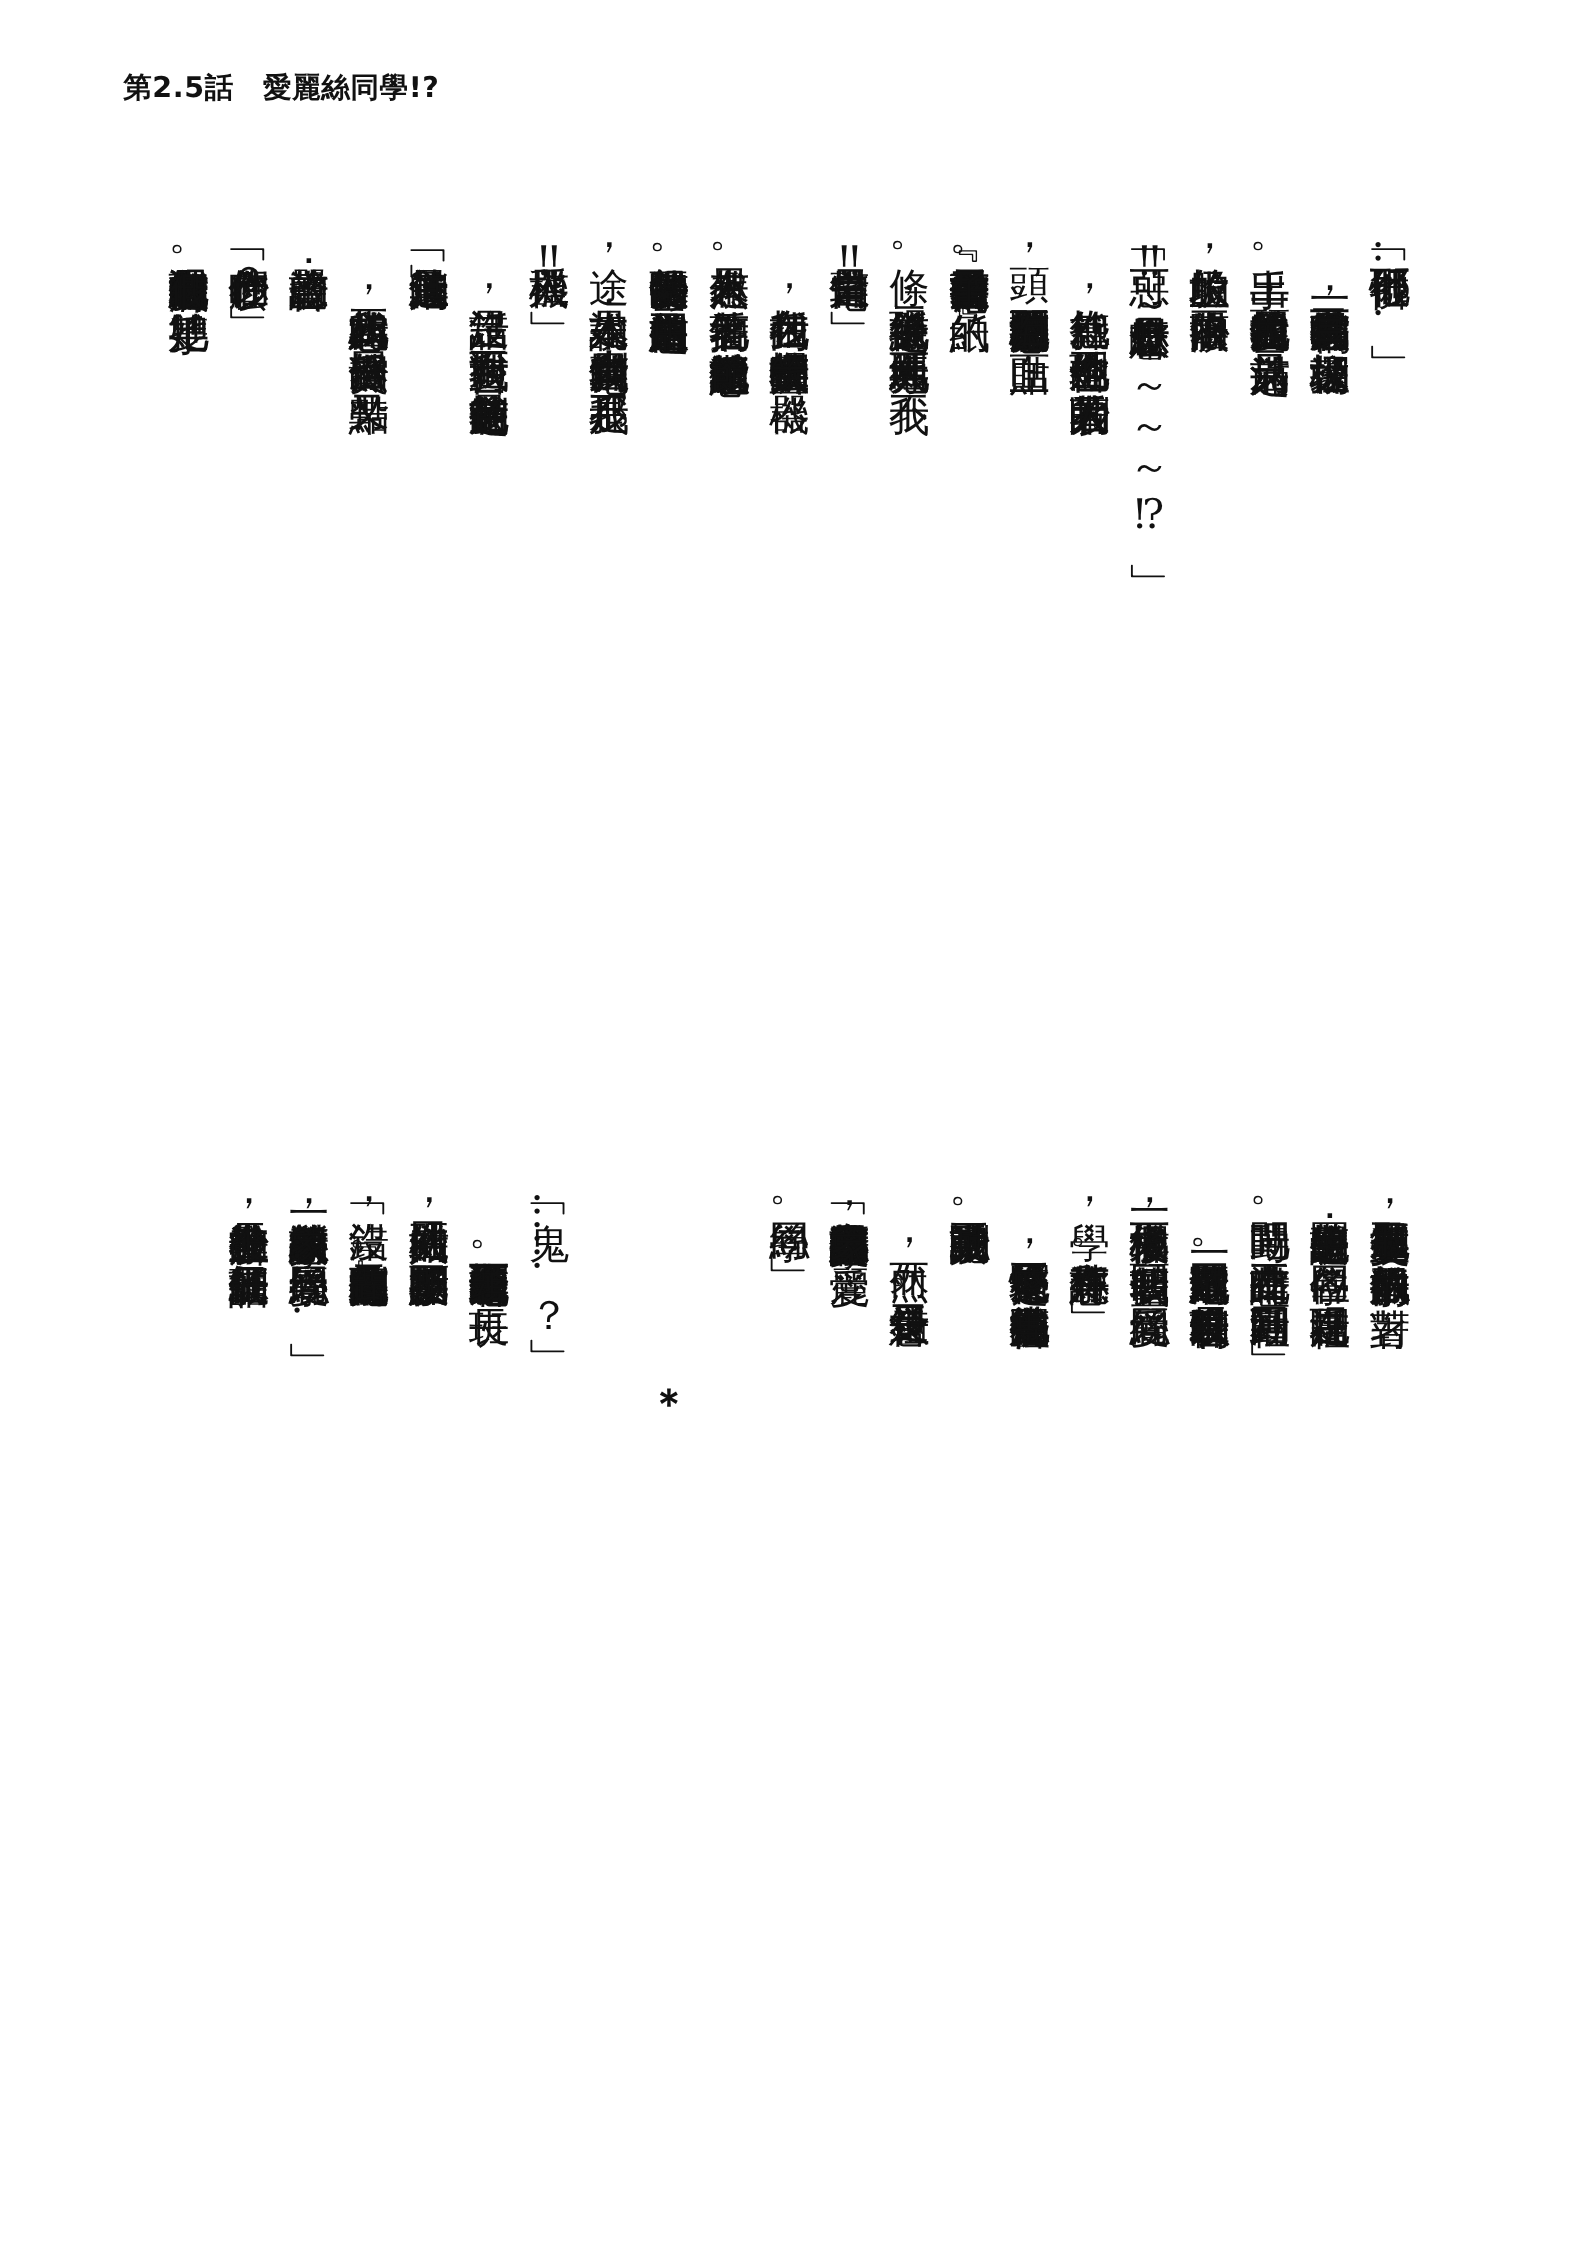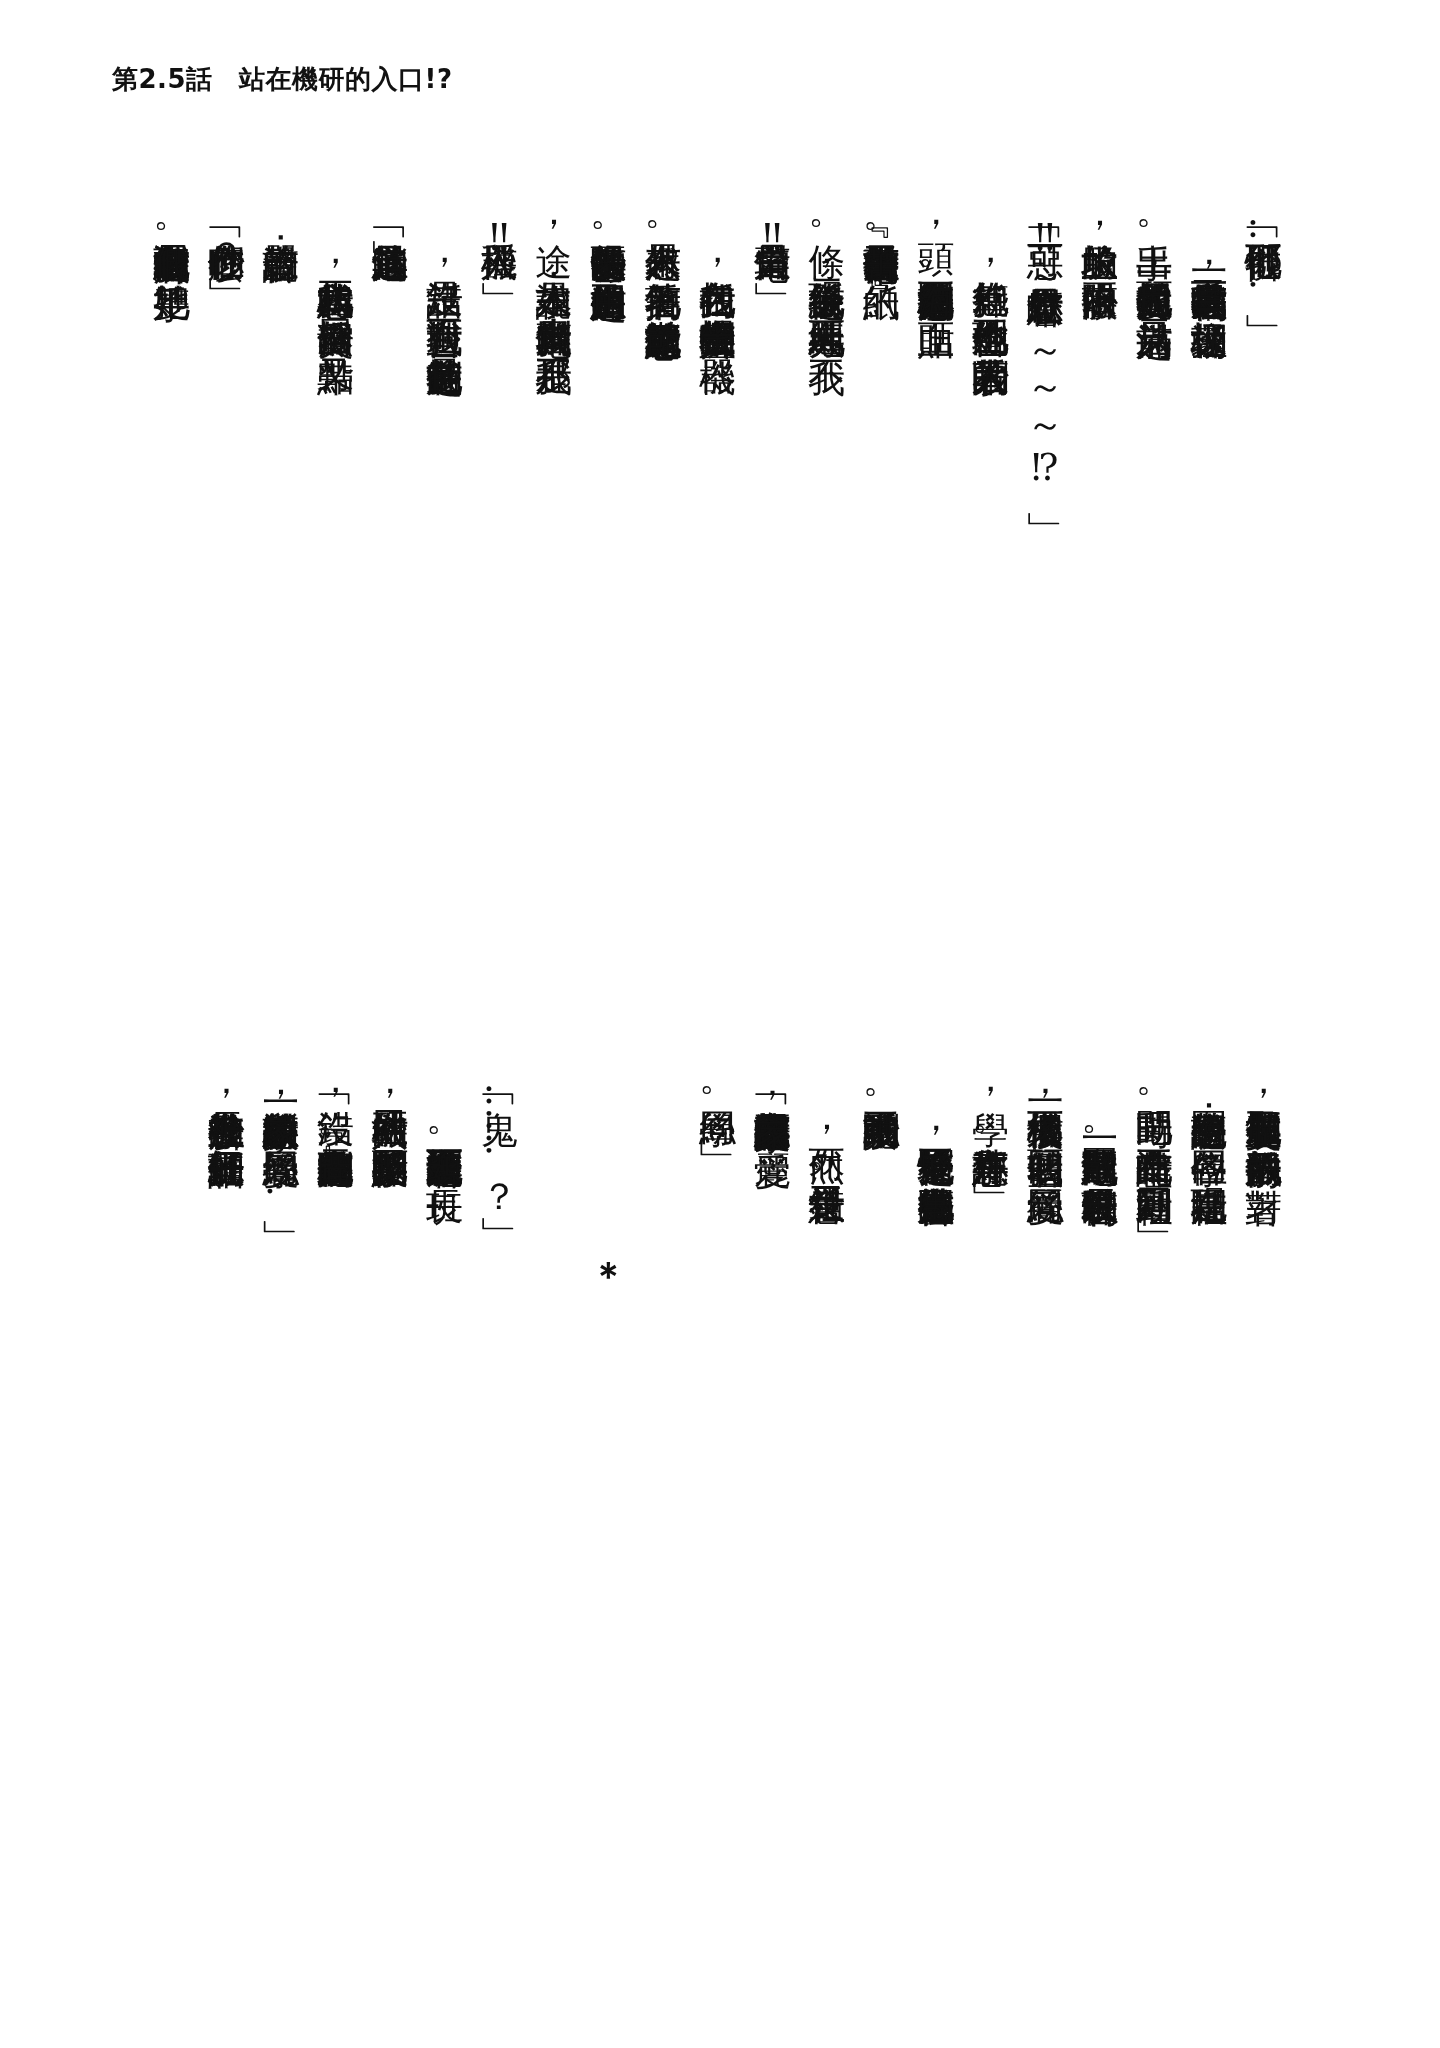--- a/index.html
+++ b/index.html
@@ -21,21 +21,21 @@
   .block.top { top: 215px; height: 790px; }
   .block.bottom { top: 1082px; height: 800px; }
   .col { display: block; white-space: nowrap; }
   .col.indent { text-indent: 1em; }
   .col.blank { }
   .col.star { text-indent: 0; font-family: "DejaVu Sans", sans-serif; font-weight: bold; padding-top: 155px; }
 </style>
 </head>
 <body>
 
-<div class="chapter-title">第2.5話　站在機研的入口!?</div>
+<div class="chapter-title">第2.5話　愛麗絲同學!?</div>
 
 <div class="block top">
   <span class="col">「他很可憐耶……」</span>
   <span class="col indent">我念了一下摀著嘴竊笑的社長，一邊朝垃圾桶探</span>
   <span class="col">出手。我抓住他的頭髮用力一拉，只見二之前沾滿</span>
   <span class="col">垃圾的臉上，掛著兩條眼淚。</span>
   <span class="col">「可惡‼妳是什麼意思嘛～～～～～⁉」</span>
   <span class="col indent">就算抱怨，她也不會理你的。看著大吵大鬧的人</span>
   <span class="col">頭，社長反而更開心地指著機器人的瀏海。上面貼</span>
   <span class="col">著社長前幾天寫的『自宅警備員辛苦了。』的紙</span>

